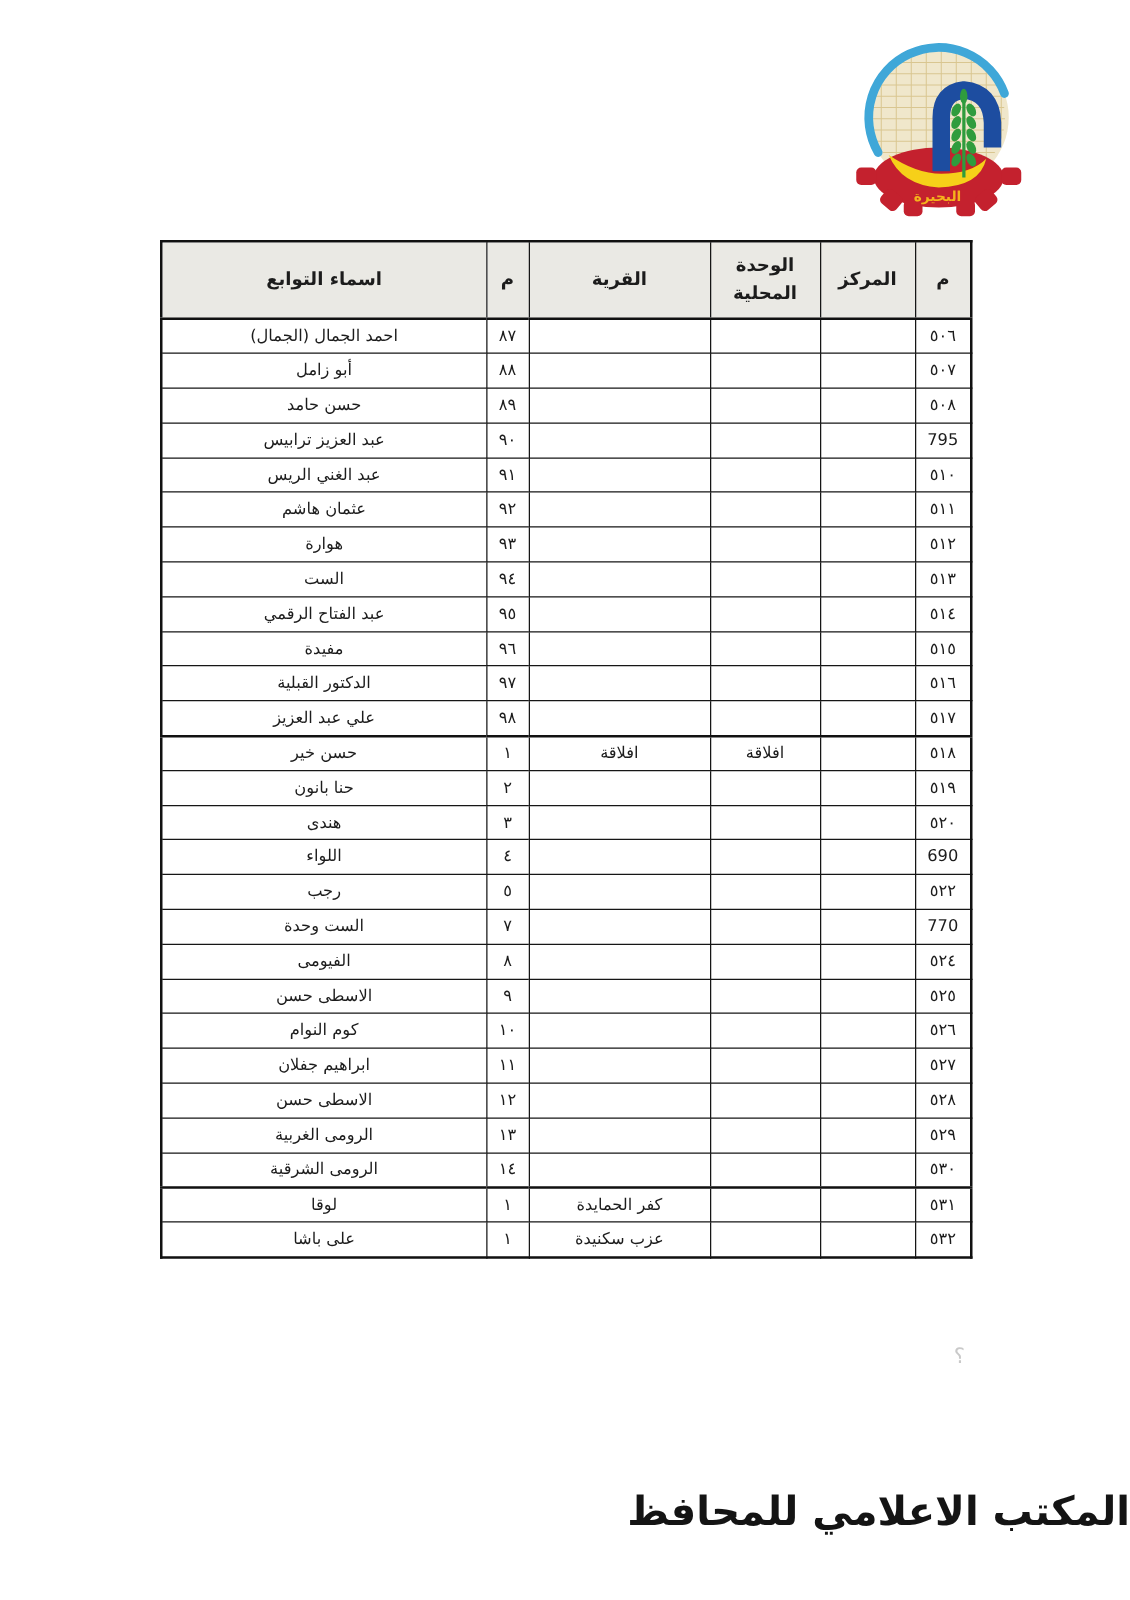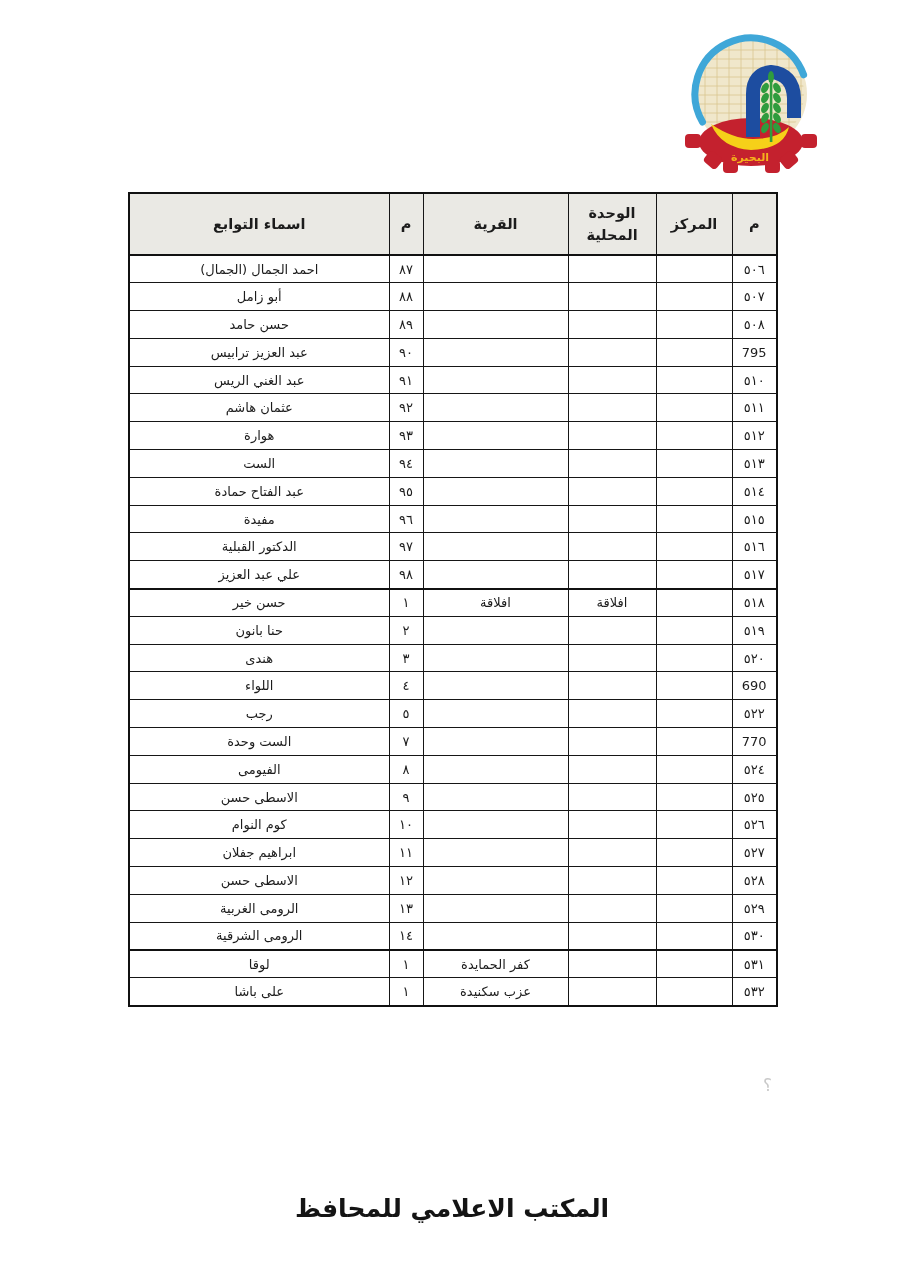--- a/index.html
+++ b/index.html
@@ -61,24 +61,23 @@
     font-size:17px;
     color:#c9c9c9;
     direction:rtl;
   }
 
   
   .footer {
     position:absolute;
     left:0; top:1192px;
     width:904px;
-    text-align:center;
     direction:rtl;
     font-weight:bold;
-    font-size:25px;
+    font-size:32px;
     line-height:34px;
     color:#141414;
   }
 </style>
 </head>
 <body>
 
 <div class="page">
 
   <svg class="logo" viewBox="0 0 140 148" xmlns="http://www.w3.org/2000/svg">
@@ -218,21 +217,21 @@
           <td></td>
           <td>٩٤</td>
           <td>الست</td>
         </tr>
         <tr>
           <td>٥١٤</td>
           <td></td>
           <td></td>
           <td></td>
           <td>٩٥</td>
-          <td>عبد الفتاح حمادة</td>
+          <td>عبد الفتاح الرقمي</td>
         </tr>
         <tr>
           <td>٥١٥</td>
           <td></td>
           <td></td>
           <td></td>
           <td>٩٦</td>
           <td>مفيدة</td>
         </tr>
         <tr>

